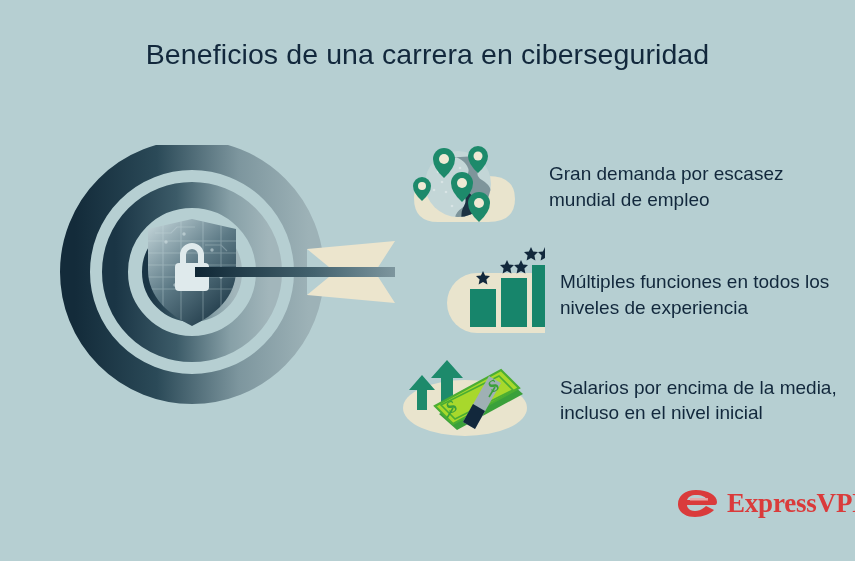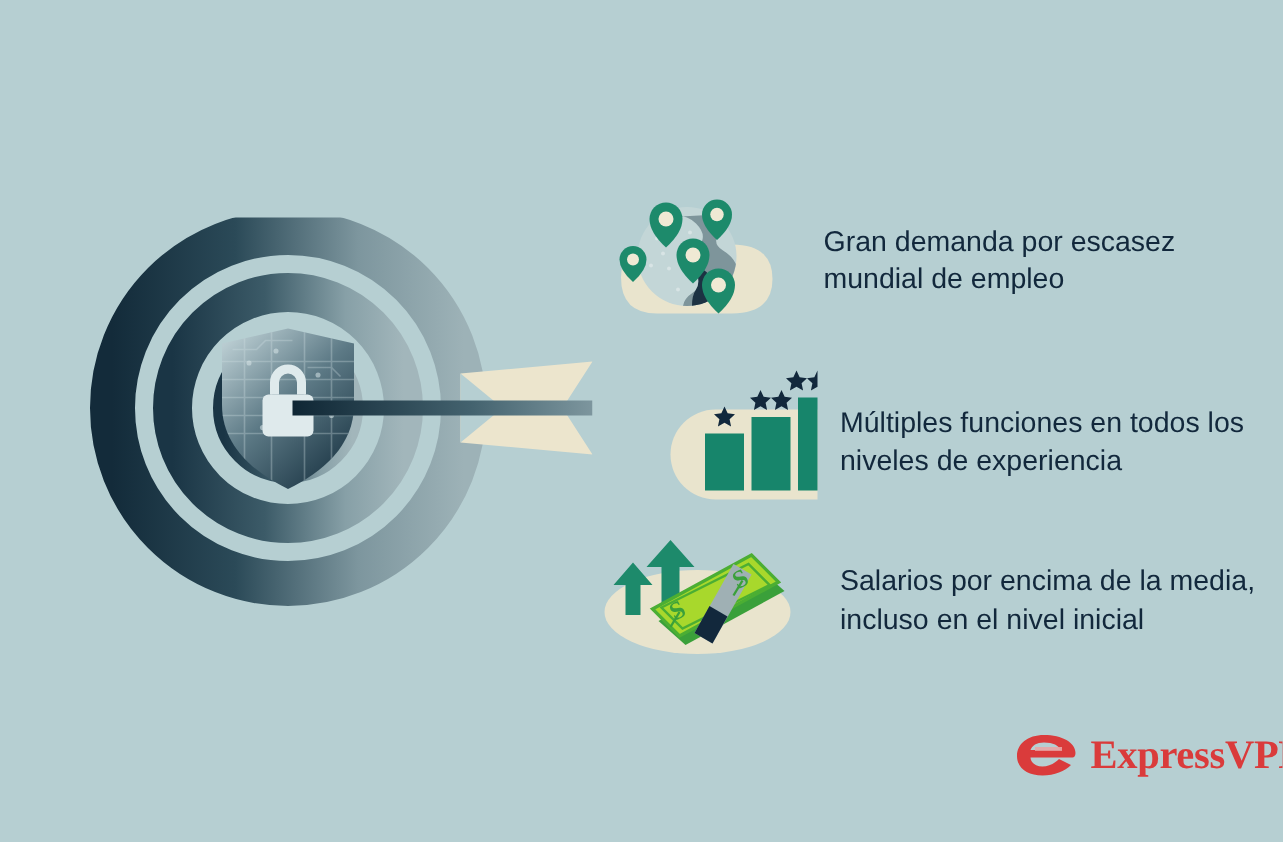--- a/index.html
+++ b/index.html
@@ -48,21 +48,21 @@
   .benefit-icon {
     position: relative;
     flex: 0 0 auto;
   }
   .benefit-text {
     font-size: 19px;
     line-height: 25.5px;
     color: #12283c;
     font-weight: 400;
   }
-  #row-demand   { left: 400px; top: 119px; }
+  #row-demand   { left: 400px; top: 132px; }
   #row-roles    { left: 400px; top: 240px; }
   #row-salary   { left: 395px; top: 348px; }
   #row-demand .benefit-text  { margin-left: 24px; width: 300px; }
   #row-roles  .benefit-text  { margin-left: 15px; width: 300px; }
   #row-salary .benefit-text  { margin-left: 25px; width: 300px; }
 
   
   #expressvpn-logo {
     position: absolute;
     left: 676px;
@@ -77,20 +77,21 @@
     font-weight: 700;
     color: #da3b3b;
     letter-spacing: -0.2px;
   }
 </style>
 </head>
 <body>
 
 <div id="infographic">
 
+  <div id="page-title">Beneficios de una carrera en ciberseguridad</div>
 
   <div id="target-illustration">
     <svg width="350" height="300" viewBox="0 0 350 300" xmlns="http://www.w3.org/2000/svg">
       <defs>
         <linearGradient id="ringGrad" x1="0" y1="0" x2="1" y2="0">
           <stop offset="0%" stop-color="#132b3a"></stop>
           <stop offset="35%" stop-color="#2b4a58"></stop>
           <stop offset="70%" stop-color="#7d969e"></stop>
           <stop offset="100%" stop-color="#9db2b7"></stop>
         </linearGradient>

